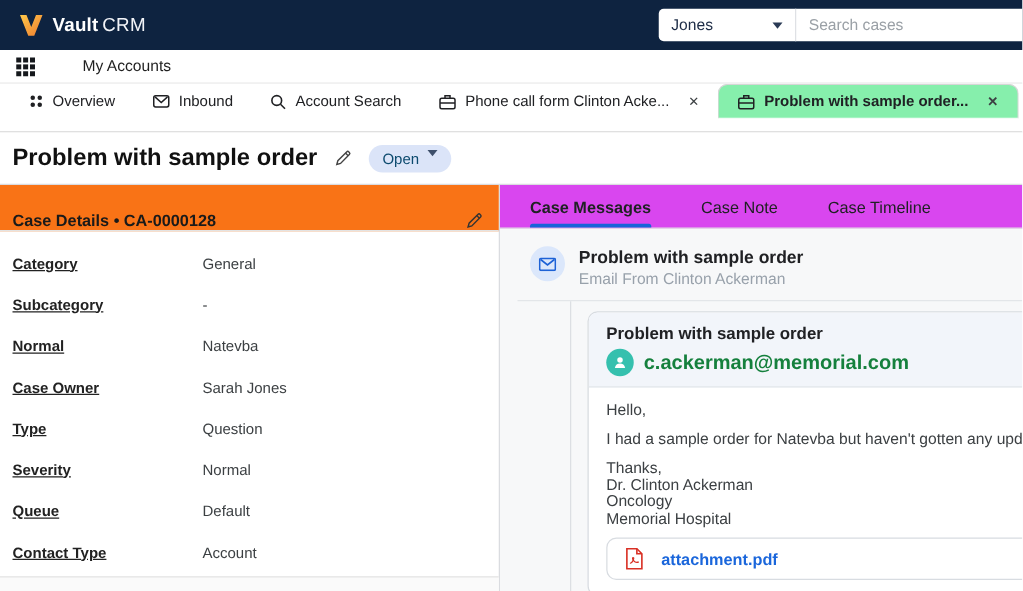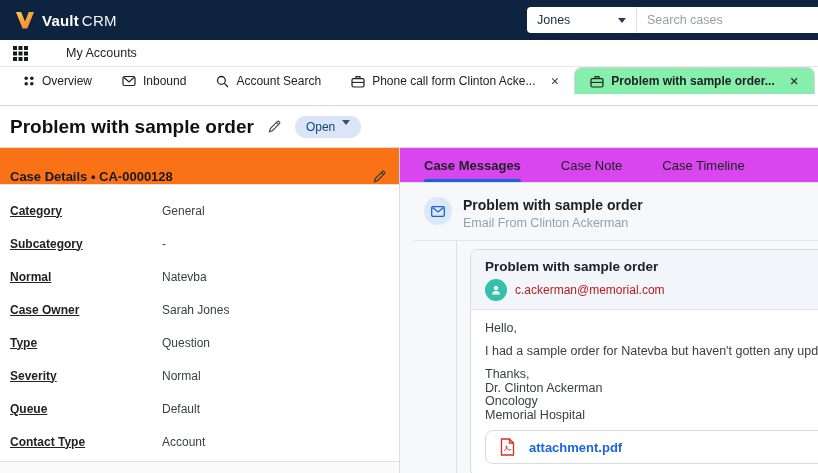--- a/index.html
+++ b/index.html
@@ -83,21 +83,21 @@
 
   .thread-item { margin-left:56px; border-left:1px solid #dcdfe3; padding-top:8px; }
   .msg-card { margin-left:13px; width:370px; background:#fff; border:1px solid #d7dbe0;
               border-radius:8px; overflow:hidden; }
   .msg-head { background:#f2f5fa; border-bottom:1px solid #e2e6ea; padding:9px 14px 8px; }
   .msg-subject { font-size:13.5px; font-weight:bold; color:#202124; }
   .sender-row { display:flex; gap:8px; margin-top:5px; align-items:center; }
   .avatar { width:22px; height:22px; border-radius:50%; background:#35c0ae;
             display:flex; align-items:center; justify-content:center; flex:0 0 auto; }
   .sender-name { font-size:12px; color:#3c4043; line-height:13px; }
-  .sender-email { font-size:12px; color:#b91c1c; line-height:13px; }
+  .sender-email { font-size:16px; color:#15803d; line-height:13px;font-weight:bold; }
   .msg-body { padding:12px 12px 12px 14px; font-size:12.5px; color:#3c4043; white-space:nowrap; }
   .msg-line { line-height:13px; }
   .msg-para { margin-top:10px; line-height:13px; }
   .msg-closing { margin-top:10px; }
   .msg-closing .msg-line { line-height:13.5px; }
   .attachment-chip { margin-top:8px; height:34px; border:1px solid #d8dce1; border-radius:8px;
                      background:#fff; display:flex; align-items:center; gap:14px; padding:0 14px;
                      cursor:pointer; }
   .attachment-name { font-size:13px; font-weight:bold; color:#1a66db; }
 </style>

